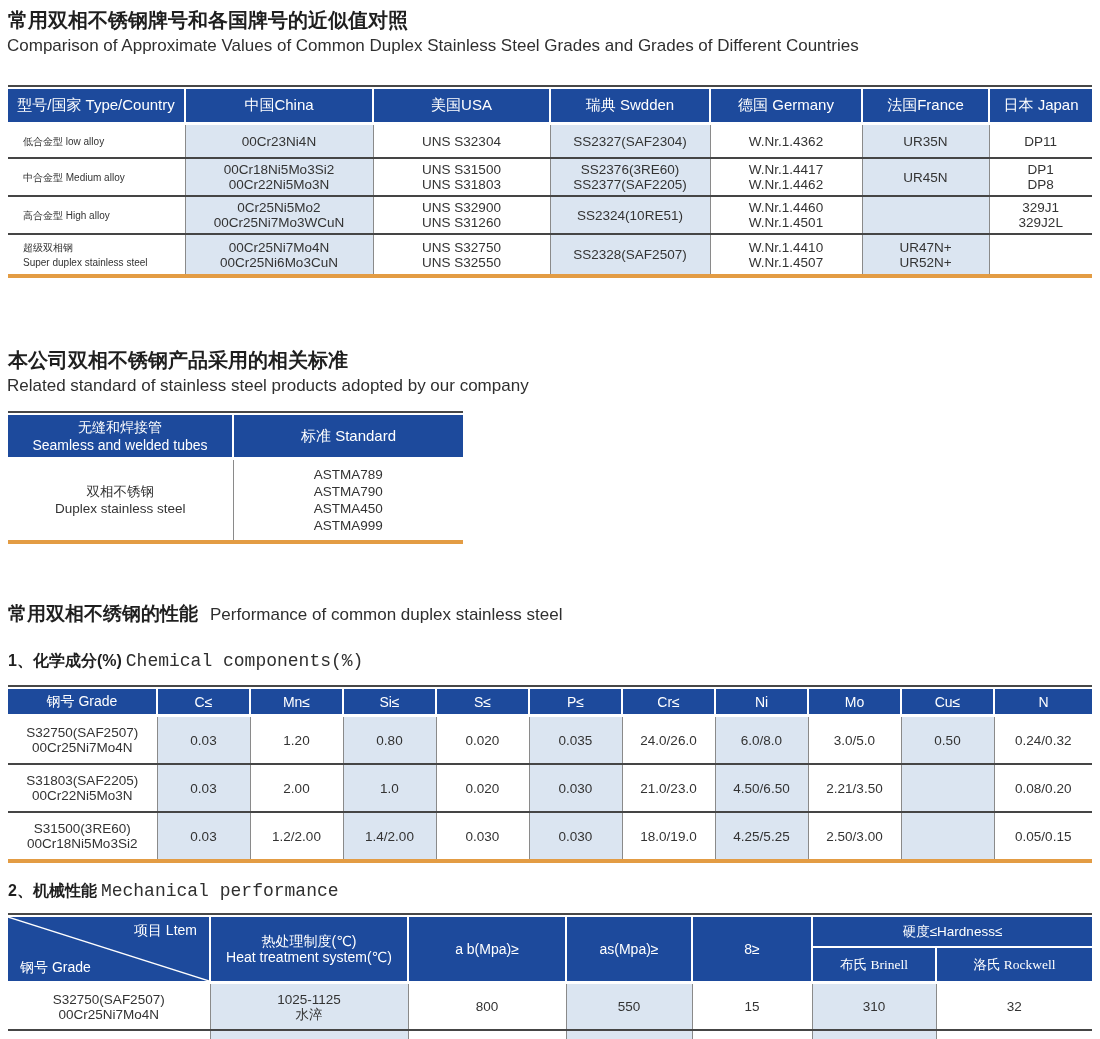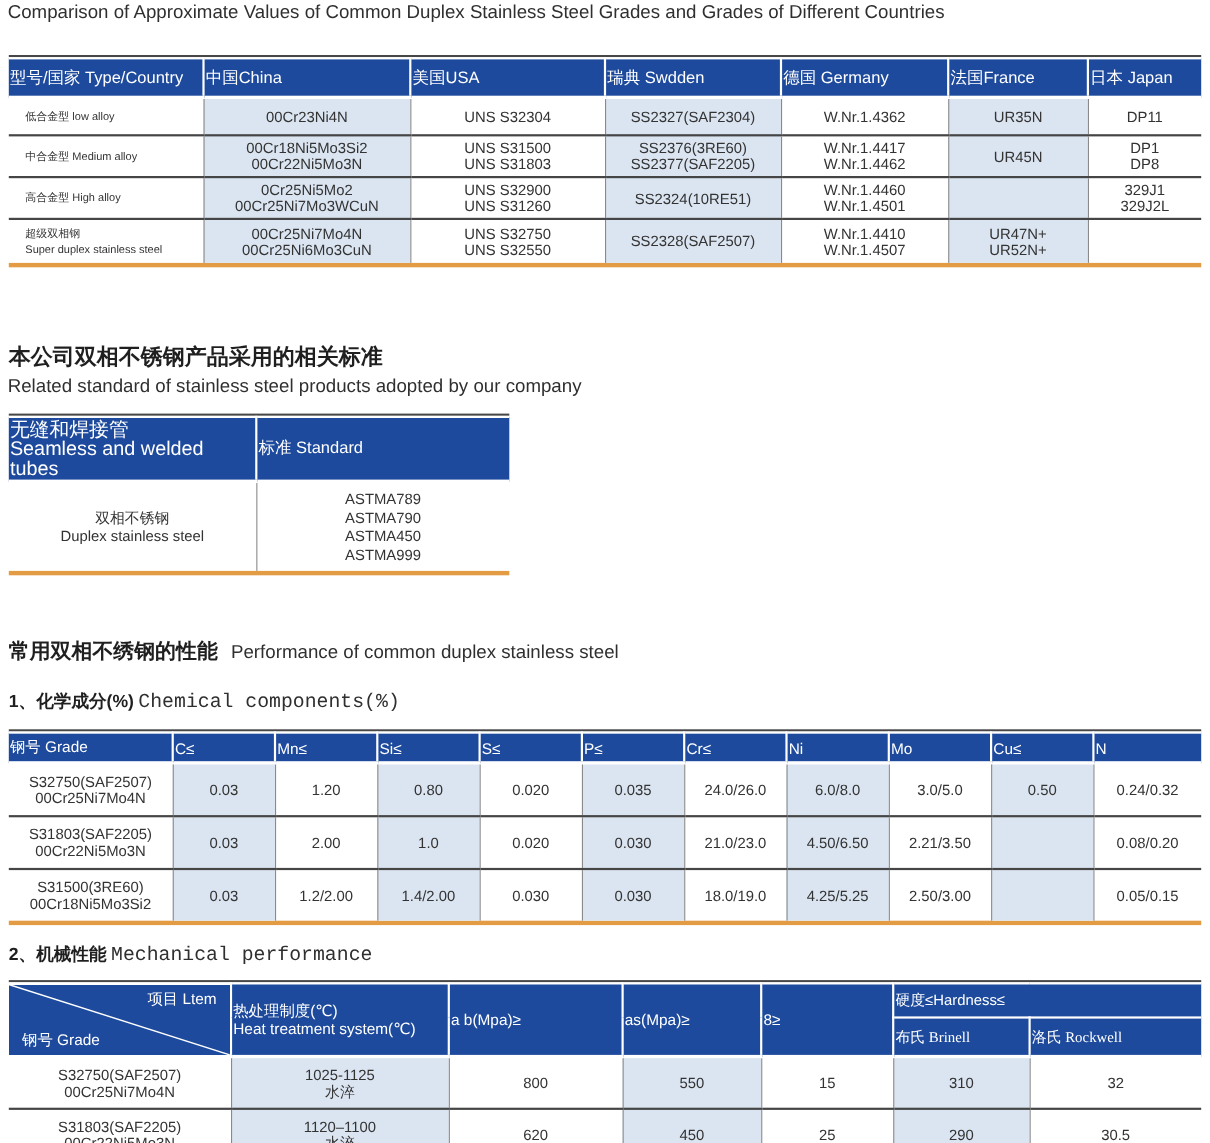--- a/index.html
+++ b/index.html
@@ -25,21 +25,21 @@
     margin-left:8px; width:1084px;
     border-top:2px solid #474747;
     border-bottom:4px solid #e39c44;
   }
   .tblwrap.narrow { width:455px; }
 
   table.tbl { border-collapse:collapse; table-layout:fixed; width:100%; }
 
   .tbl th {
     background:#1d4a9c; color:#ffffff; font-weight:normal;
-    text-align:left; vertical-align:middle;
+    text-align:center; vertical-align:middle;
     border-top:2px solid #ffffff;
     border-bottom:3px solid #ffffff;
     border-right:2px solid #ffffff;
     white-space:pre-line;
   }
   .tbl th.last { border-right:none; }
 
   .tbl td {
     text-align:center; vertical-align:middle;
     font-size:13.5px; line-height:15px; color:#333;
@@ -53,21 +53,21 @@
   .shade { background:#dbe5f1; }
 
   
   .grades th { font-size:15px; height:31px; }
   .grades td.type { text-align:left; padding-left:15px; font-size:10px; }
   .grades tr.r1 td { height:26px; }
   .grades tr.r2 td, .grades tr.r3 td { height:29px; }
   .grades tr.r4 td { height:33px; }
 
   
-  .standards th { font-size:18px; height:40px; line-height:18px; }
+  .standards th { font-size:14px; height:40px; line-height:18px; }
   .standards th.std { font-size:15px; }
   .standards td { height:74px; line-height:17px; }
 
   
   .chem th { font-size:14px; height:23px; }
   .chem td { height:40px; }
 
   
   .mech th { font-size:14px; line-height:16px; }
   .mech th.span2 { height:40px; }
@@ -84,20 +84,21 @@
   .gap-t3 { height:14px; }
   .gap-t4 { height:12px; }
   .gap-m  { height:18px; }
   .gap-t1 { height:28px; }
 </style>
 </head>
 <body>
 
 <div class="page">
 
+  <h2 class="zh-title">常用双相不锈钢牌号和各国牌号的近似值对照</h2>
   <p class="en-sub">Comparison of Approximate Values of Common Duplex Stainless Steel Grades and Grades of Different Countries</p>
   <div class="gap-t1"></div>
 
   <div class="tblwrap">
     <table class="tbl grades">
       <colgroup>
         <col style="width:177px">
           <col style="width:188px">
           <col style="width:177px">
         <col style="width:160px">

